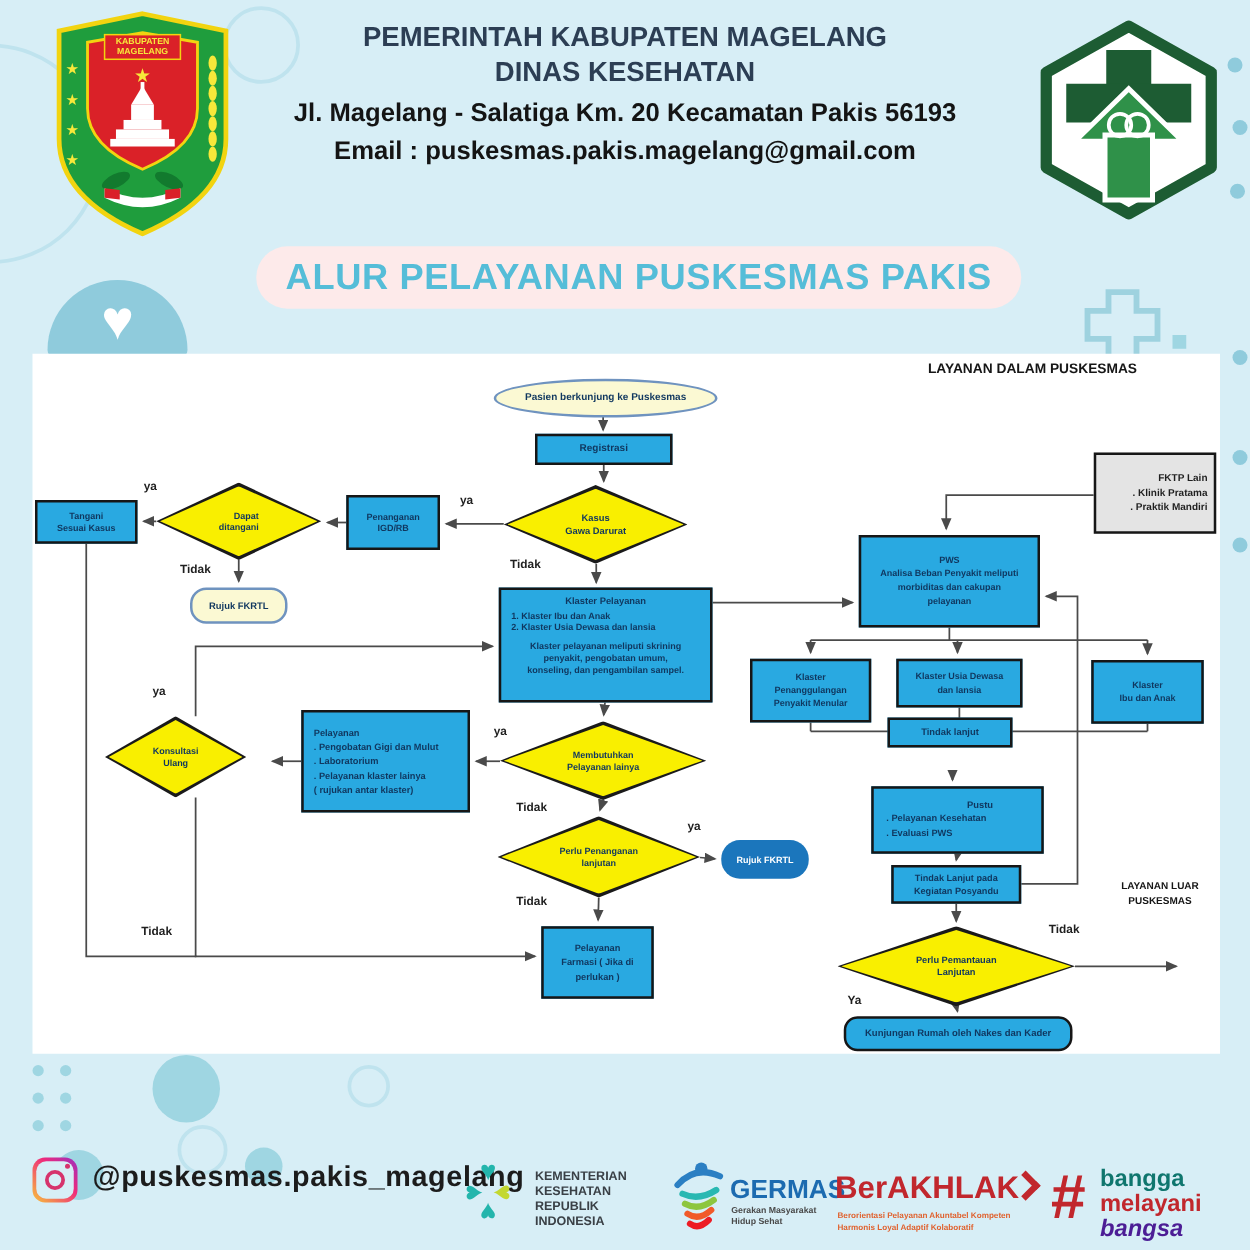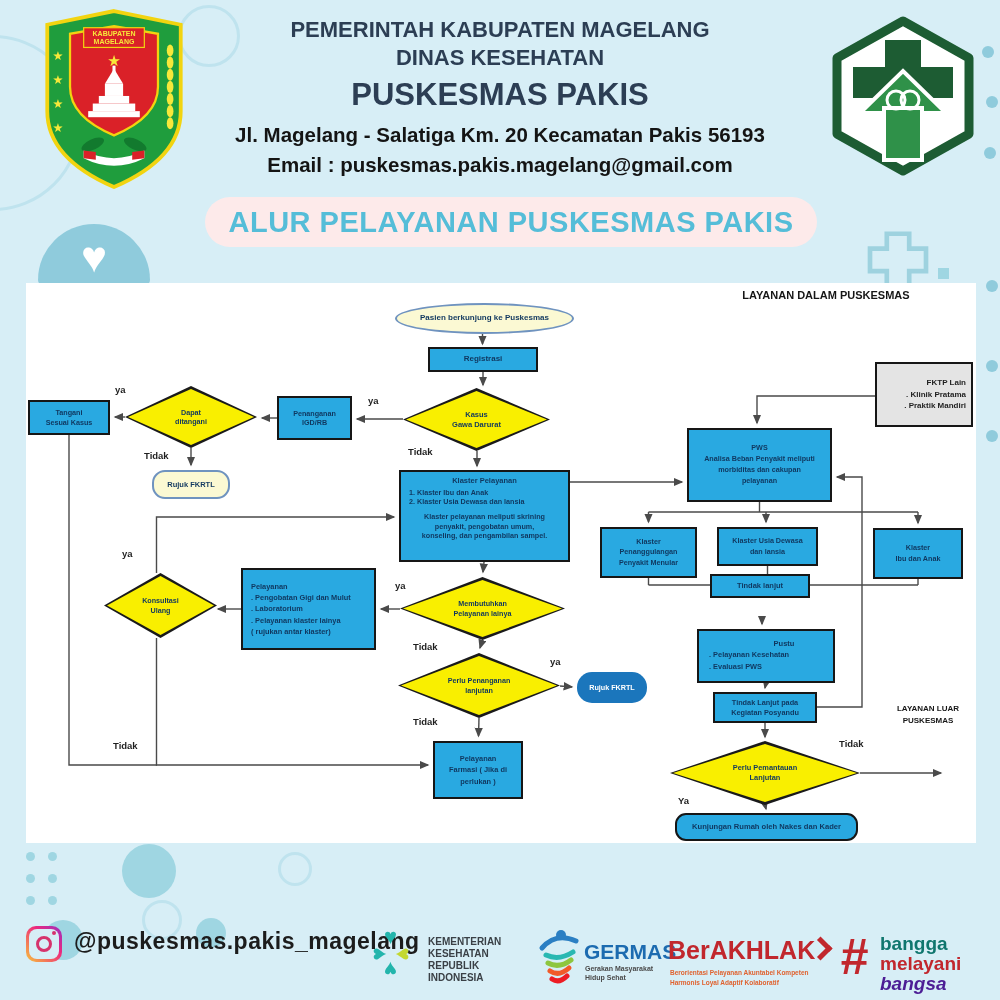--- a/index.html
+++ b/index.html
@@ -125,21 +125,20 @@
     <rect x="23" y="51" width="100" height="31" fill="#1d5c33"></rect>
     <polygon points="30,97 73,55 116,97" fill="#2f9149" stroke="#ffffff" stroke-width="4"></polygon>
     <rect x="54" y="92" width="38" height="52" fill="#2f9149" stroke="#ffffff" stroke-width="4"></rect>
     <circle cx="66" cy="84" r="9" fill="none" stroke="#ffffff" stroke-width="3"></circle>
     <circle cx="80" cy="84" r="9" fill="none" stroke="#ffffff" stroke-width="3"></circle>
   </svg>
 
   <div class="abs" style="left:175px;top:16px;width:650px;">
     <div class="hline" style="font-size:22px;">PEMERINTAH KABUPATEN MAGELANG</div>
     <div class="hline" style="font-size:22px;">DINAS KESEHATAN</div>
-    <div class="hline" style="font-size:31px;margin-top:5px;">PUSKESMAS PAKIS</div>
     <div class="addr" style="font-size:20.5px;margin-top:8px;">Jl. Magelang - Salatiga Km. 20 Kecamatan Pakis 56193</div>
     <div class="addr" style="font-size:20.5px;margin-top:6px;">Email : puskesmas.pakis.magelang@gmail.com</div>
   </div>
 
   <div class="banner">
     <span>ALUR PELAYANAN PUSKESMAS PAKIS</span>
   </div>
 
   <div class="canvas">
 
@@ -205,21 +204,21 @@
     </div>
 
     <div class="bluebox" style="left:251px;top:113px;width:75px;height:44px;">
       <span class="nt" style="font-size:7.2px;">Penanganan
 IGD/RB</span>
     </div>
 
     <div class="diamond" style="left:99px;top:103px;width:132px;height:62px;">
       <div class="dsh"></div>
       <div class="dshi"></div>
-      <span class="nt" style="font-size:7.2px;">Dapat
+      <span class="nt" style="font-size:7.2px;text-align:right;">Dapat
 ditangani</span>
     </div>
 
     <div class="bluebox" style="left:2px;top:117px;width:82px;height:35px;">
       <span class="nt" style="font-size:7.2px;">Tangani
 Sesuai Kasus</span>
     </div>
 
     <div class="pill" style="left:126px;top:187px;width:78px;height:29px;">
       <span class="nt" style="font-size:7.5px;font-weight:700;">Rujuk FKRTL</span>
@@ -227,21 +226,21 @@
 
     <div class="bluebox" style="left:373px;top:187px;width:171px;height:92px;justify-content:flex-start;padding-top:4px;">
       <span class="nt" style="font-size:7.5px;font-weight:700;">Klaster Pelayanan</span>
       <span class="nt" style="font-size:7.2px;align-self:flex-start;text-align:left;padding-left:8px;margin-top:2px;">1.    Klaster Ibu dan Anak
 2.    Klaster Usia Dewasa dan lansia</span>
       <span class="nt" style="font-size:7.2px;margin-top:6px;">Klaster pelayanan meliputi skrining
 penyakit, pengobatan umum,
 konseling, dan pengambilan sampel.</span>
     </div>
 
-    <div class="diamond" style="left:78px;top:290px;width:113px;height:65px;">
+    <div class="diamond" style="left:58px;top:290px;width:113px;height:65px;">
       <div class="dsh"></div>
       <div class="dshi"></div>
       <span class="nt" style="font-size:7.2px;">Konsultasi
 Ulang</span>
     </div>
 
     <div class="bluebox" style="left:215px;top:285px;width:135px;height:82px;align-items:flex-start;">
       <span class="nt" style="font-size:7.4px;text-align:left;padding-left:8px;line-height:1.5;">Pelayanan
 . Pengobatan Gigi dan Mulut
 . Laboratorium

